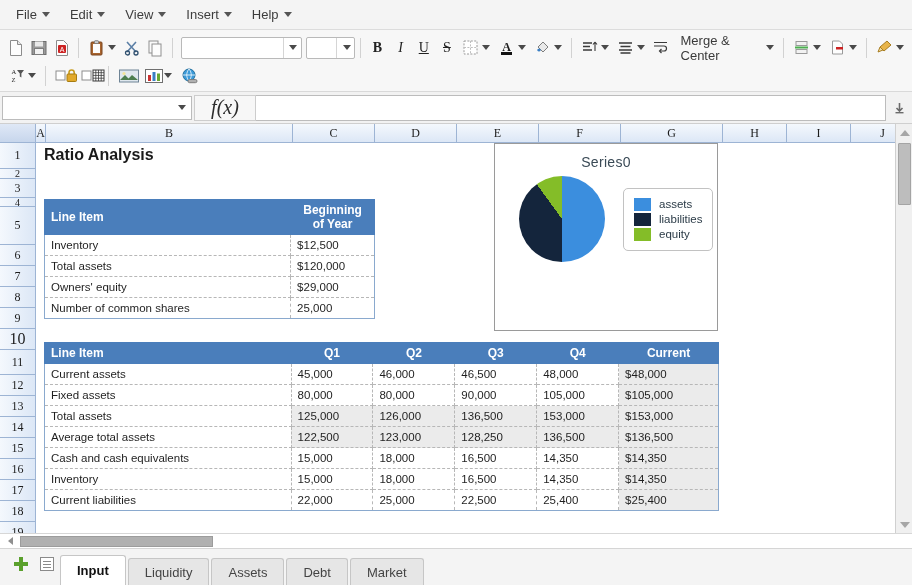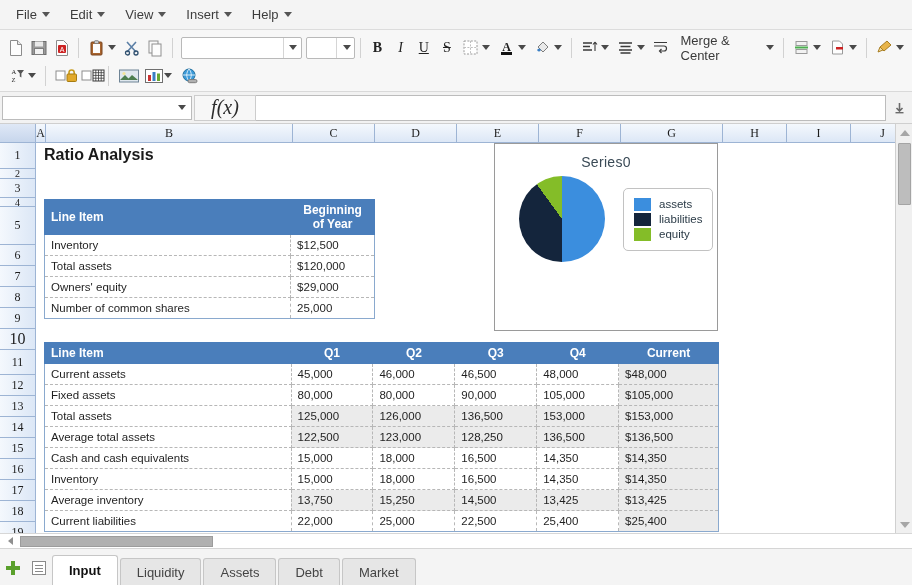--- a/index.html
+++ b/index.html
@@ -347,22 +347,22 @@
     border-top: 4px solid transparent;
     border-bottom: 4px solid transparent;
     border-right: 5px solid #8f8f8f;
   }
 
   
   .tabbar {
     height: 37px;
     background: #f4f4f4;
     border-top: 1px solid #d5d5d5;
-    display: flex; align-items: flex-end;
-    padding-left: 0;
+    display: flex; 
+    padding-left: 8px;
     flex: none;
   }
   .tab-tool {
     width: 26px; height: 30px;
     display: flex; align-items: center; justify-content: center;
     margin-bottom: 2px;
   }
   .plus-v, .plus-h { position: absolute; background: #5aa02c; }
   .plusbox { position: relative; width: 16px; height: 16px; }
   .plus-v { left: 6px; top: 1px; width: 4px; height: 14px; }
@@ -827,28 +827,20 @@
               </tr>
               <tr>
                 <td class="lbl">Inventory</td>
                 <td class="val">15,000</td>
                 <td class="val">18,000</td>
                 <td class="val">16,500</td>
                 <td class="val">14,350</td>
                 <td class="val calc">$14,350</td>
               </tr>
               <tr>
-                <td class="lbl">Average inventory</td>
-                <td class="val calc">13,750</td>
-                <td class="val calc">15,250</td>
-                <td class="val calc">14,500</td>
-                <td class="val calc">13,425</td>
-                <td class="val calc">$13,425</td>
-              </tr>
-              <tr>
                 <td class="lbl">Current liabilities</td>
                 <td class="val">22,000</td>
                 <td class="val">25,000</td>
                 <td class="val">22,500</td>
                 <td class="val">25,400</td>
                 <td class="val calc">$25,400</td>
               </tr>
             </tbody>
           </table>
 

